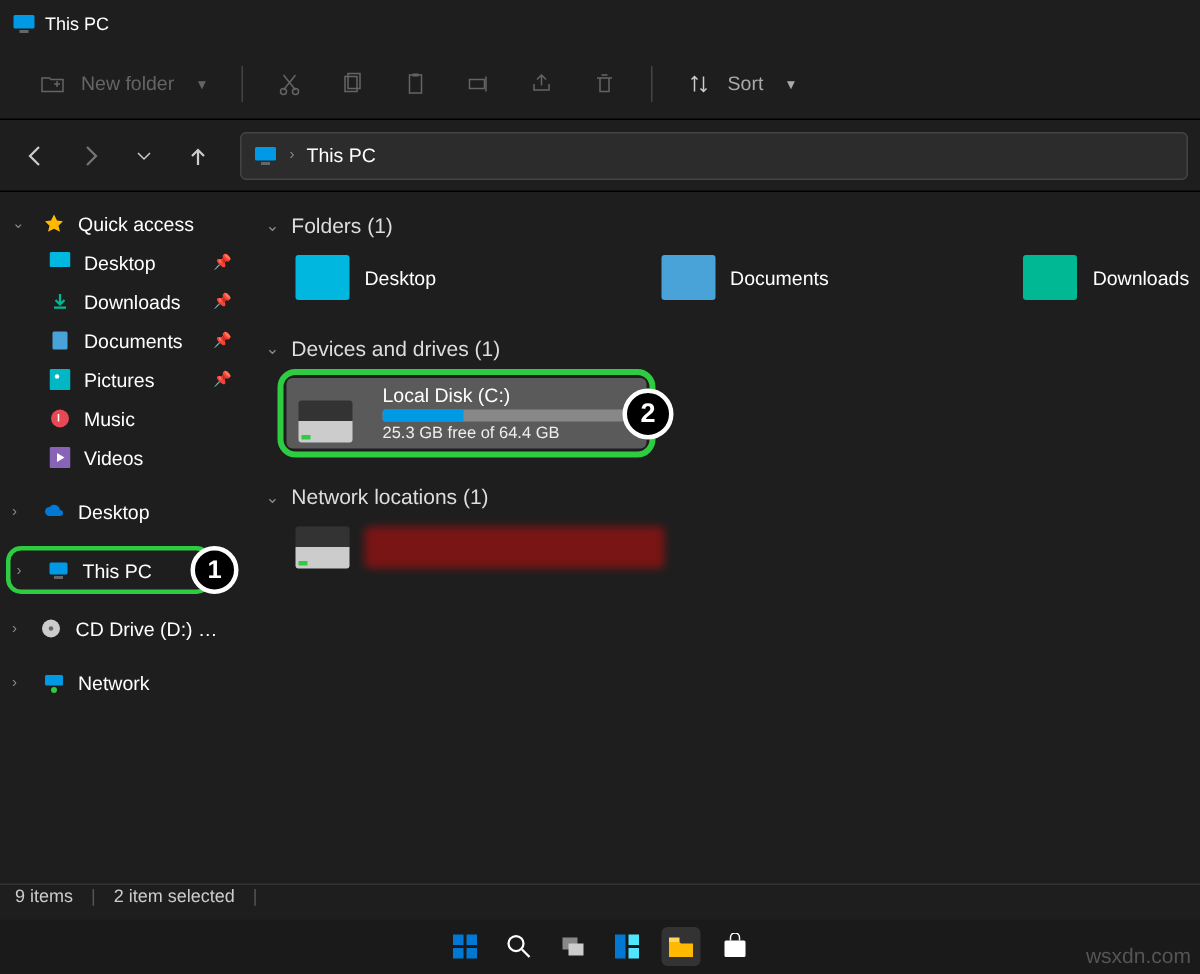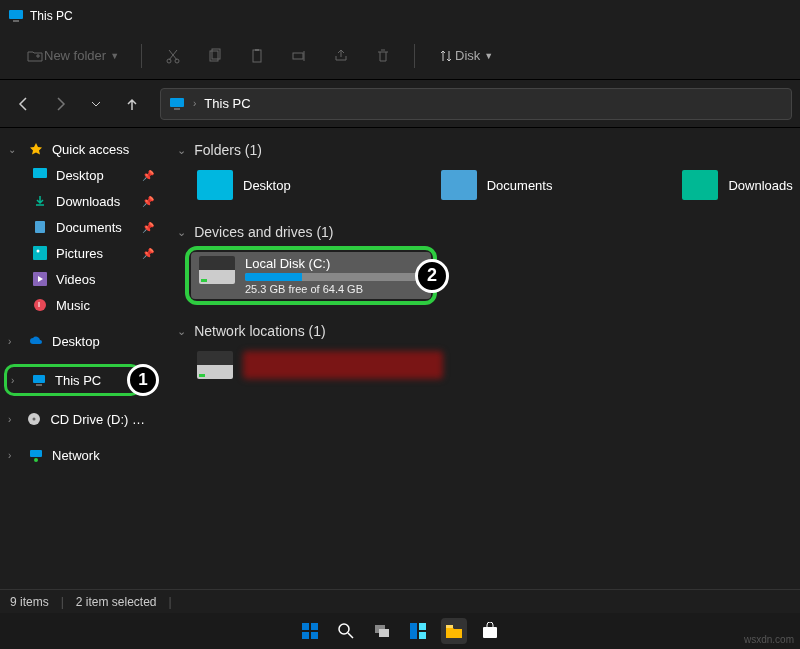--- a/index.html
+++ b/index.html
@@ -1,21 +1,21 @@
 <!DOCTYPE html>
 <html><head>
 <meta charset="utf-8">
 <style>
 * { margin: 0; padding: 0; box-sizing: border-box; font-family: 'Segoe UI', sans-serif; }
 body { background: #1e1e1e; color: #fff; width: 800px; height: 649px; overflow: hidden; position: relative; }
 .titlebar { height: 32px; display: flex; align-items: center; padding: 0 8px; gap: 6px; }
 .titlebar .icon { width: 16px; height: 16px; }
 .titlebar-title { font-size: 12px; }
 .toolbar { height: 48px; display: flex; align-items: center; padding: 0 16px; gap: 4px; border-bottom: 1px solid #000; }
-.tb-btn { background: transparent; border: none; color: #aaa; padding: 6px 10px; display: flex; align-items: center; gap: 0; font-size: 13px; cursor: pointer; border-radius: 4px; }
+.tb-btn { background: transparent; border: none; color: #aaa; padding: 6px 10px; display: flex; align-items: center; gap: 10px; font-size: 13px; cursor: pointer; border-radius: 4px; }
 .tb-btn.disabled { opacity: 0.5; }
 .tb-icon { width: 18px; height: 18px; display: flex; align-items: center; justify-content: center; }
 .sep { width: 1px; height: 24px; background: #444; margin: 0 8px; }
 .navrow { height: 48px; display: flex; align-items: center; padding: 0 8px; gap: 4px; border-bottom: 1px solid #000; }
 .nav-btn { width: 32px; height: 32px; background: transparent; border: none; color: #ccc; cursor: pointer; display: flex; align-items: center; justify-content: center; border-radius: 4px; }
 .addr { flex: 1; height: 32px; background: #2c2c2c; border: 1px solid #444; border-radius: 4px; display: flex; align-items: center; padding: 0 8px; gap: 8px; margin-left: 8px; }
 .addr-text { font-size: 13px; color: #fff; }
 .crumb-sep { color: #888; font-size: 10px; }
 .body { display: flex; height: 465px; }
 .sidebar { width: 165px; padding: 8px 4px; overflow-y: auto; }
@@ -27,40 +27,40 @@
 .side-icon { width: 16px; height: 16px; display: flex; align-items: center; justify-content: center; flex-shrink: 0; }
 .highlight-1 { border: 3px solid #2ecc40; border-radius: 10px; }
 .content { flex: 1; padding: 8px 12px; overflow: auto; }
 .group-hdr { display: flex; align-items: center; gap: 8px; padding: 6px 0; font-size: 14px; color: #ddd; cursor: pointer; }
 .group-hdr .chev { color: #888; font-size: 11px; }
 .folders-row { display: flex; gap: 30px; padding: 6px 0 18px 20px; }
 .folder-item { display: flex; align-items: center; gap: 10px; cursor: pointer; }
 .folder-icon { width: 36px; height: 30px; border-radius: 2px; }
 .folder-label { font-size: 13px; }
 .drive-wrap { display: inline-block; border: 4px solid #2ecc40; border-radius: 12px; padding: 2px; margin-left: 8px; position: relative; }
-.drive { display: flex; align-items: flex-start; background: #5a5a5a; border-radius: 4px; padding: 4px 8px; width: 240px; gap: 10px; cursor: pointer; }
+.drive { display: flex; align-items: flex-end; background: #5a5a5a; border-radius: 4px; padding: 4px 8px; width: 240px; gap: 20px; cursor: pointer; }
 .drive-icon { width: 36px; height: 28px; background: linear-gradient(#333 50%, #ccc 50%); border-radius: 2px; position: relative; }
 .drive-icon::after { content: ''; position: absolute; bottom: 2px; left: 2px; width: 6px; height: 3px; background: #2ecc40; }
 .drive-info { flex: 1; font-size: 12px; }
 .drive-name { font-size: 13px; margin-bottom: 2px; }
 .drive-bar { height: 8px; background: #888; border-radius: 2px; overflow: hidden; margin: 2px 0; }
 .drive-fill { height: 100%; background: #0099e5; width: 32%; }
 .drive-free { font-size: 11px; color: #eee; }
 .badge { position: absolute; right: -16px; top: 50%; transform: translateY(-50%); width: 34px; height: 34px; border-radius: 50%; background: #000; border: 3px solid #fff; color: #fff; display: flex; align-items: center; justify-content: center; font-weight: bold; font-size: 18px; }
 .badge-1 { position: absolute; right: -18px; top: 50%; transform: translateY(-50%); width: 32px; height: 32px; border-radius: 50%; background: #000; border: 3px solid #fff; color: #fff; display: flex; align-items: center; justify-content: center; font-weight: bold; font-size: 17px; }
 .netloc { display: flex; align-items: center; gap: 10px; padding: 6px 0 6px 20px; }
 .net-icon { width: 36px; height: 28px; background: linear-gradient(#333 50%, #ccc 50%); border-radius: 2px; position: relative; }
 .net-icon::after { content: ''; position: absolute; bottom: 2px; left: 2px; width: 6px; height: 3px; background: #2ecc40; }
 .blur { width: 200px; height: 28px; background: #7a1515; filter: blur(3px); border-radius: 4px; }
-.statusbar { position: absolute; bottom: 36px; left: 0; right: 0; height: 24px; border-top: 1px solid #333; display: flex; align-items: center; padding: 0 10px; font-size: 12px; color: #ccc; gap: 12px; }
+.statusbar { position: absolute; bottom: 36px; left: 0; right: 0; height: 24px; border-top: 1px solid #333; display: flex; align-items: flex-start; padding: 0 10px; font-size: 12px; color: #ccc; gap: 12px; }
 .statusbar .sep2 { color: #555; }
 .taskbar { position: absolute; bottom: 0; left: 0; right: 0; height: 36px; background: #1a1a1a; display: flex; align-items: center; justify-content: center; gap: 10px; }
 .task-icon { width: 26px; height: 26px; display: flex; align-items: center; justify-content: center; cursor: pointer; border-radius: 4px; }
 .task-icon.active { background: #333; }
-.watermark { position: absolute; bottom: 4px; right: 6px; font-size: 10px; color: #555; }
+.watermark { position: absolute; bottom: 4px; right: 6px; font-size: 14px; color: #555; }
 svg { display: block; }
 </style>
 </head>
 <body>
 
 <div class="titlebar">
   <span class="icon">
     <svg width="16" height="16" viewBox="0 0 16 16">
         <rect x="1" y="2" width="14" height="9" rx="1" fill="#0099e5"></rect>
         <rect x="5" y="12" width="6" height="2" fill="#666"></rect>
@@ -128,21 +128,21 @@
         </svg>
       </span>
     </button>
   <div class="sep"></div>
   <button class="tb-btn">
     <span class="tb-icon">
         <svg width="14" height="14" viewBox="0 0 14 14">
           <path d="M4 2 v10 M2 4 l2-2 l2 2 M10 12 v-10 M8 10 l2 2 l2-2" stroke="#ccc" fill="none"></path>
         </svg>
       </span>
-    <span>Disk</span>
+    <span>Sort</span>
     <span style="font-size:9px;margin-left:4px">▼</span>
   </button>
 </div>
 
 <div class="navrow">
   <button class="nav-btn">
       <svg width="16" height="16" viewBox="0 0 16 16">
         <path d="M10 2 l-6 6 l6 6" stroke="#ccc" fill="none" stroke-width="1.5"></path>
       </svg>
     </button>
@@ -218,34 +218,34 @@
             <rect width="14" height="14" fill="#00b7c3" rx="1"></rect>
             <circle cx="5" cy="5" r="1.5" fill="#fff"></circle>
           </svg>
         </span>
         <span>Pictures</span>
         <span class="pin">📌</span>
       </div>
     <div class="side-item indent">
         <span class="side-icon">
           <svg width="14" height="14">
+            <circle cx="7" cy="7" r="6" fill="#e74856"></circle>
+            <path d="M6 4 v5" stroke="#fff"></path>
+          </svg>
+        </span>
+        <span>Music</span>
+      </div>
+    <div class="side-item indent">
+        <span class="side-icon">
+          <svg width="14" height="14">
             <rect width="14" height="14" fill="#8764b8" rx="1"></rect>
             <path d="M5 4 l5 3 l-5 3 z" fill="#fff"></path>
           </svg>
         </span>
         <span>Videos</span>
-      </div>
-    <div class="side-item indent">
-        <span class="side-icon">
-          <svg width="14" height="14">
-            <circle cx="7" cy="7" r="6" fill="#e74856"></circle>
-            <path d="M6 4 v5" stroke="#fff"></path>
-          </svg>
-        </span>
-        <span>Music</span>
       </div>
 
     <div style="height:10px"></div>
     <div class="side-item expand">
         <span class="chev">›</span>
         <span class="side-icon">
           <svg width="14" height="14" viewBox="0 0 14 14">
             <path d="M4 10 a3 3 0 0 1 0-6 a4 4 0 0 1 7 2 a2 2 0 0 1 0 4 z" fill="#0078d4"></path>
           </svg>
         </span>

